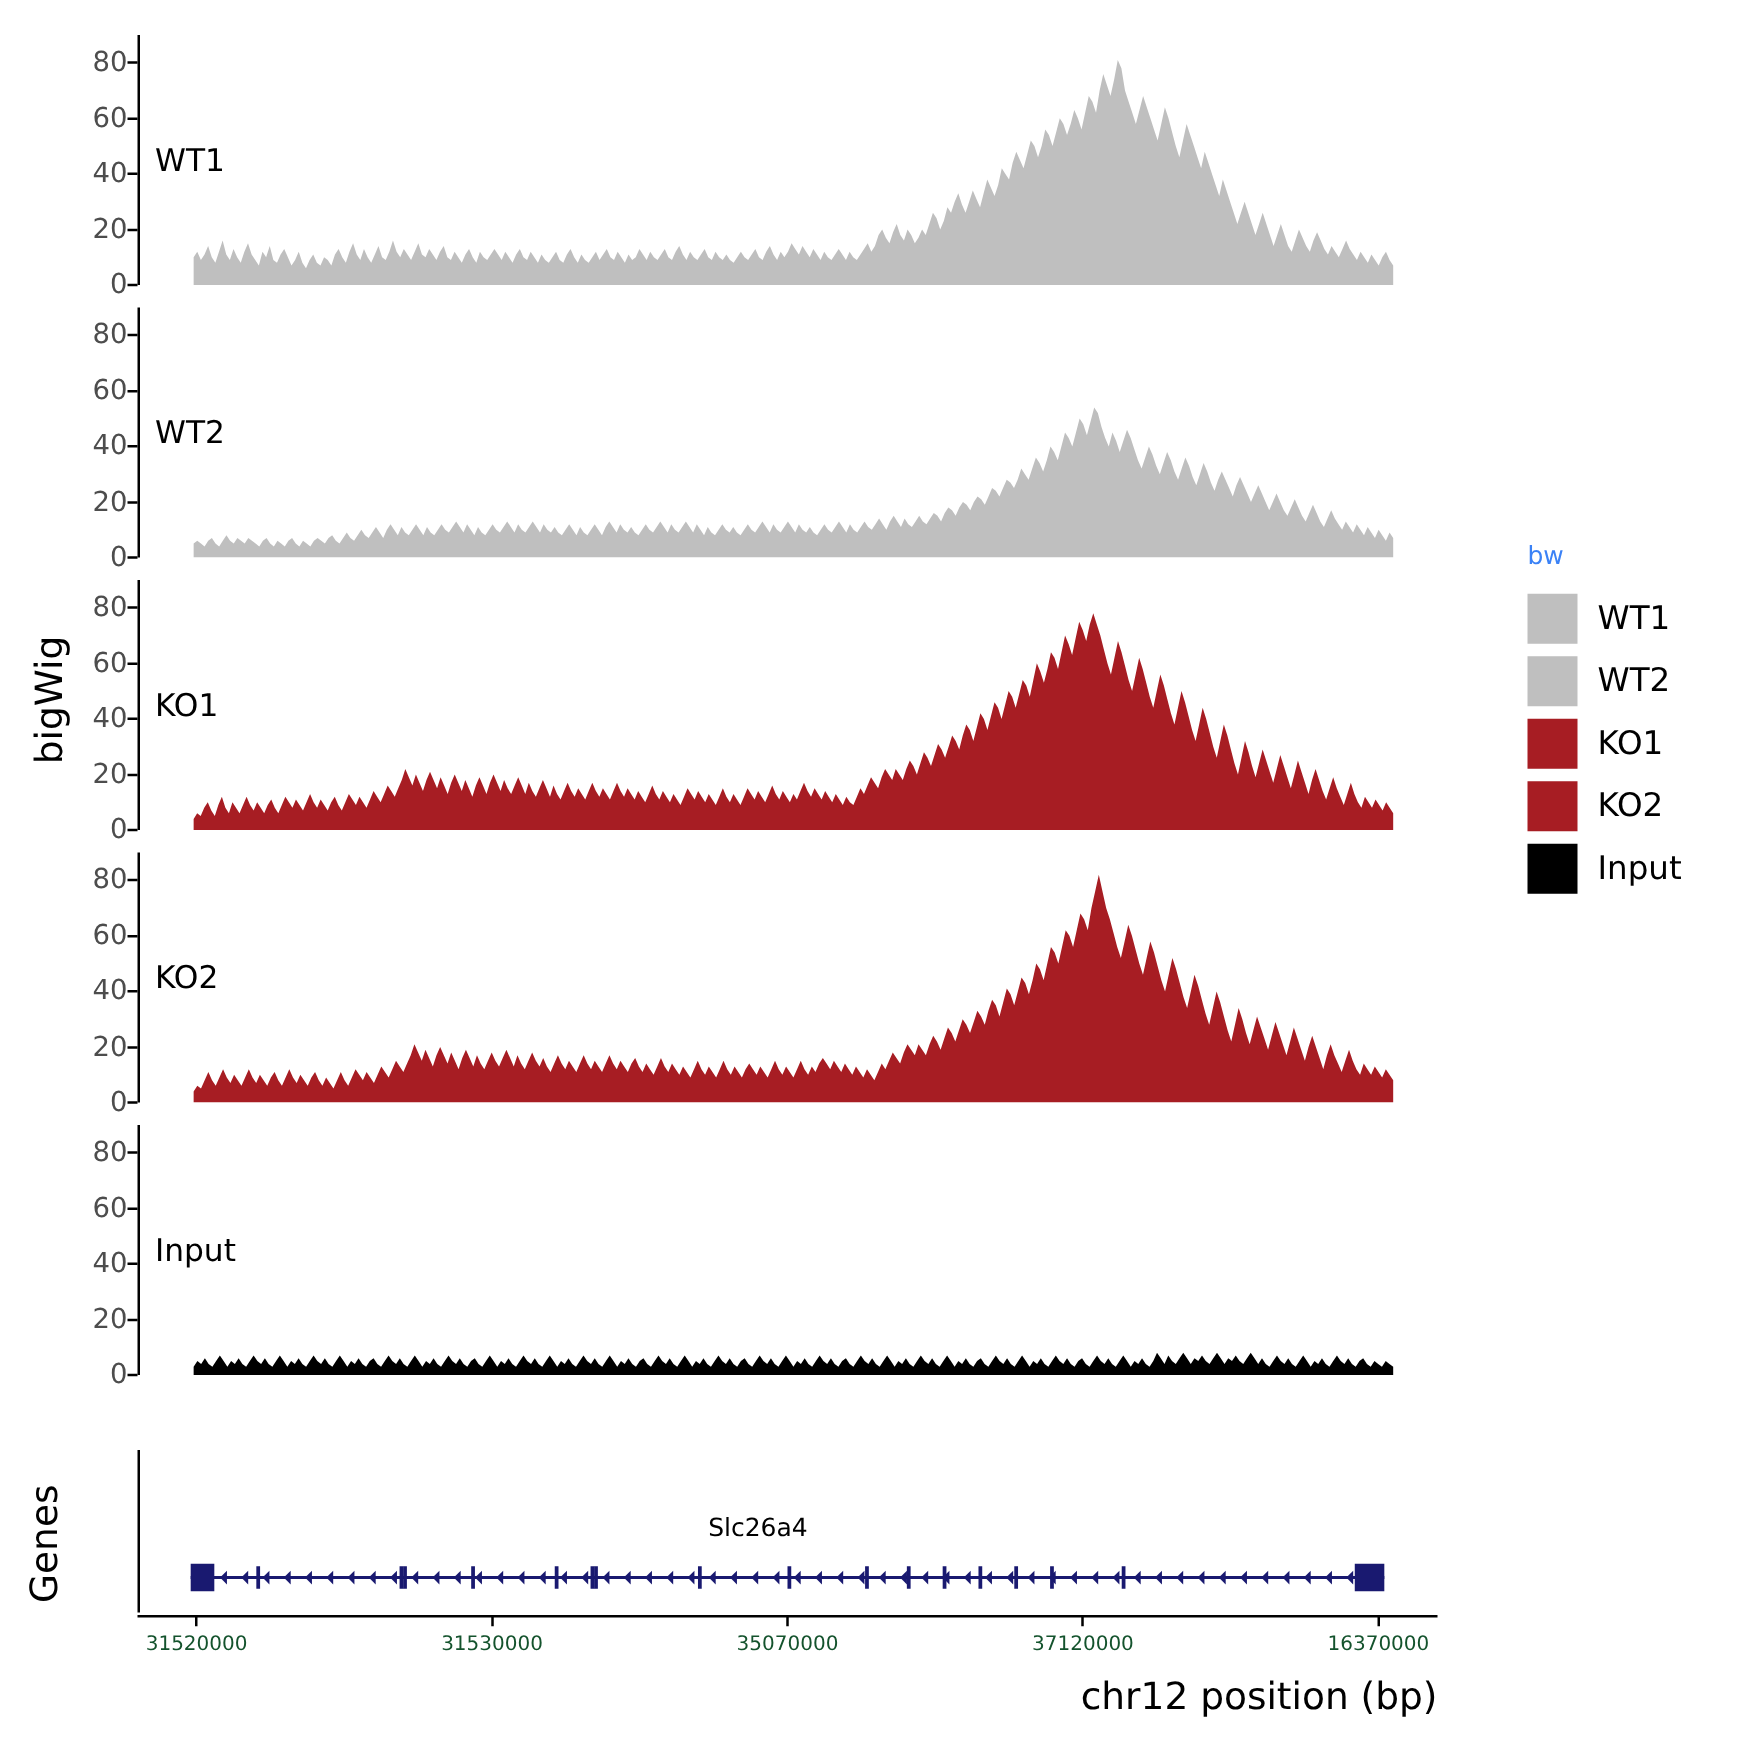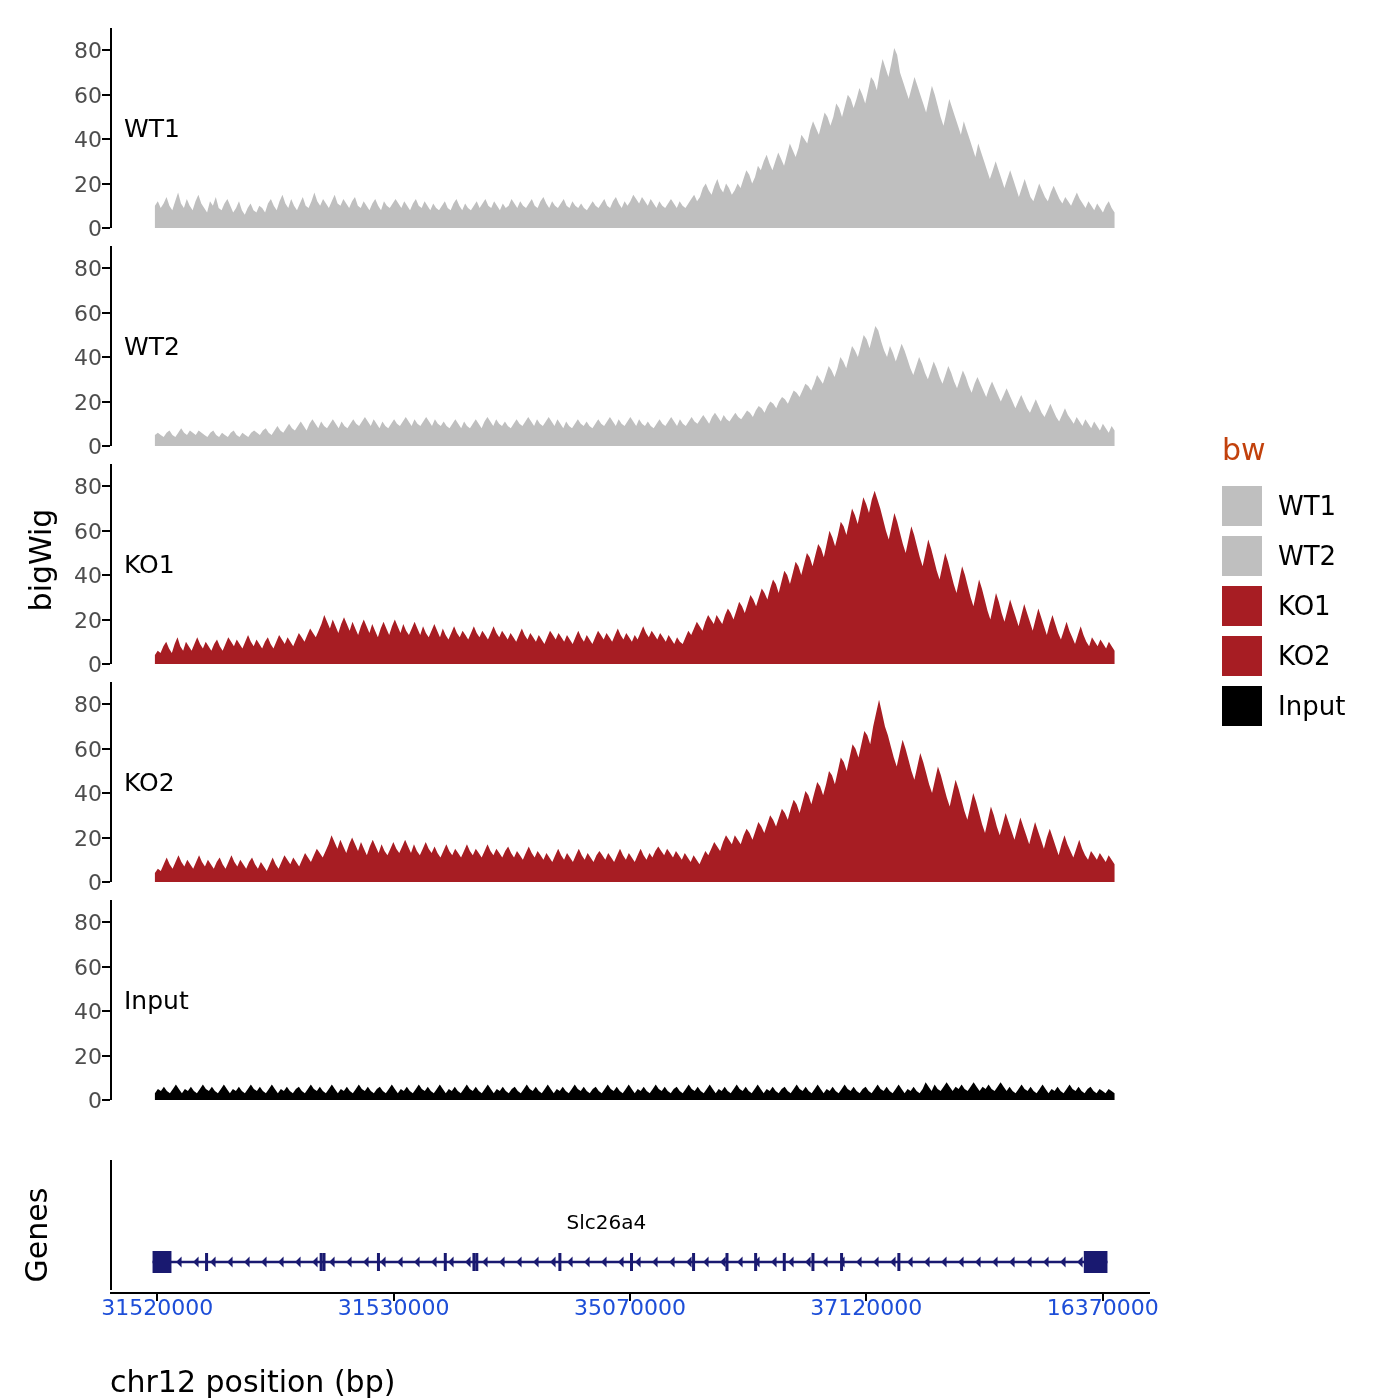--- a/index.html
+++ b/index.html
@@ -138,46 +138,45 @@
   }
   .xtick {
     position: absolute;
     top: 0;
     width: 2px;
     height: 9px;
     background: #000;
   }
   .xticklabel {
     position: absolute;
-    top: 3px;
+    top: 13px;
     transform: translateX(-50%);
-    font-size: 22px;
-    color: #1d4ed8;
+    font-size: 16px;
+    color: #14532d;
     white-space: nowrap;
   }
   #xlabel {
     position: absolute;
     left: 110px;
     top: 1340px;
     width: 1040px;
-    text-align: left;
+    text-align: right;
     font-size: 30px;
     color: #000;
-    margin-top: 24px;
   }
   
   #legend {
     position: absolute;
     left: 1222px;
     top: 432px;
     width: 170px;
   }
   #legend .legend-title {
-    font-size: 30px;
-    color: #c2410c;
+    font-size: 20px;
+    color: #3b82f6;
     margin-bottom: 14px;
   }
   .legend-item {
     display: flex;
     align-items: center;
     height: 50px;
   }
   .legend-swatch {
     width: 40px;
     height: 40px;

